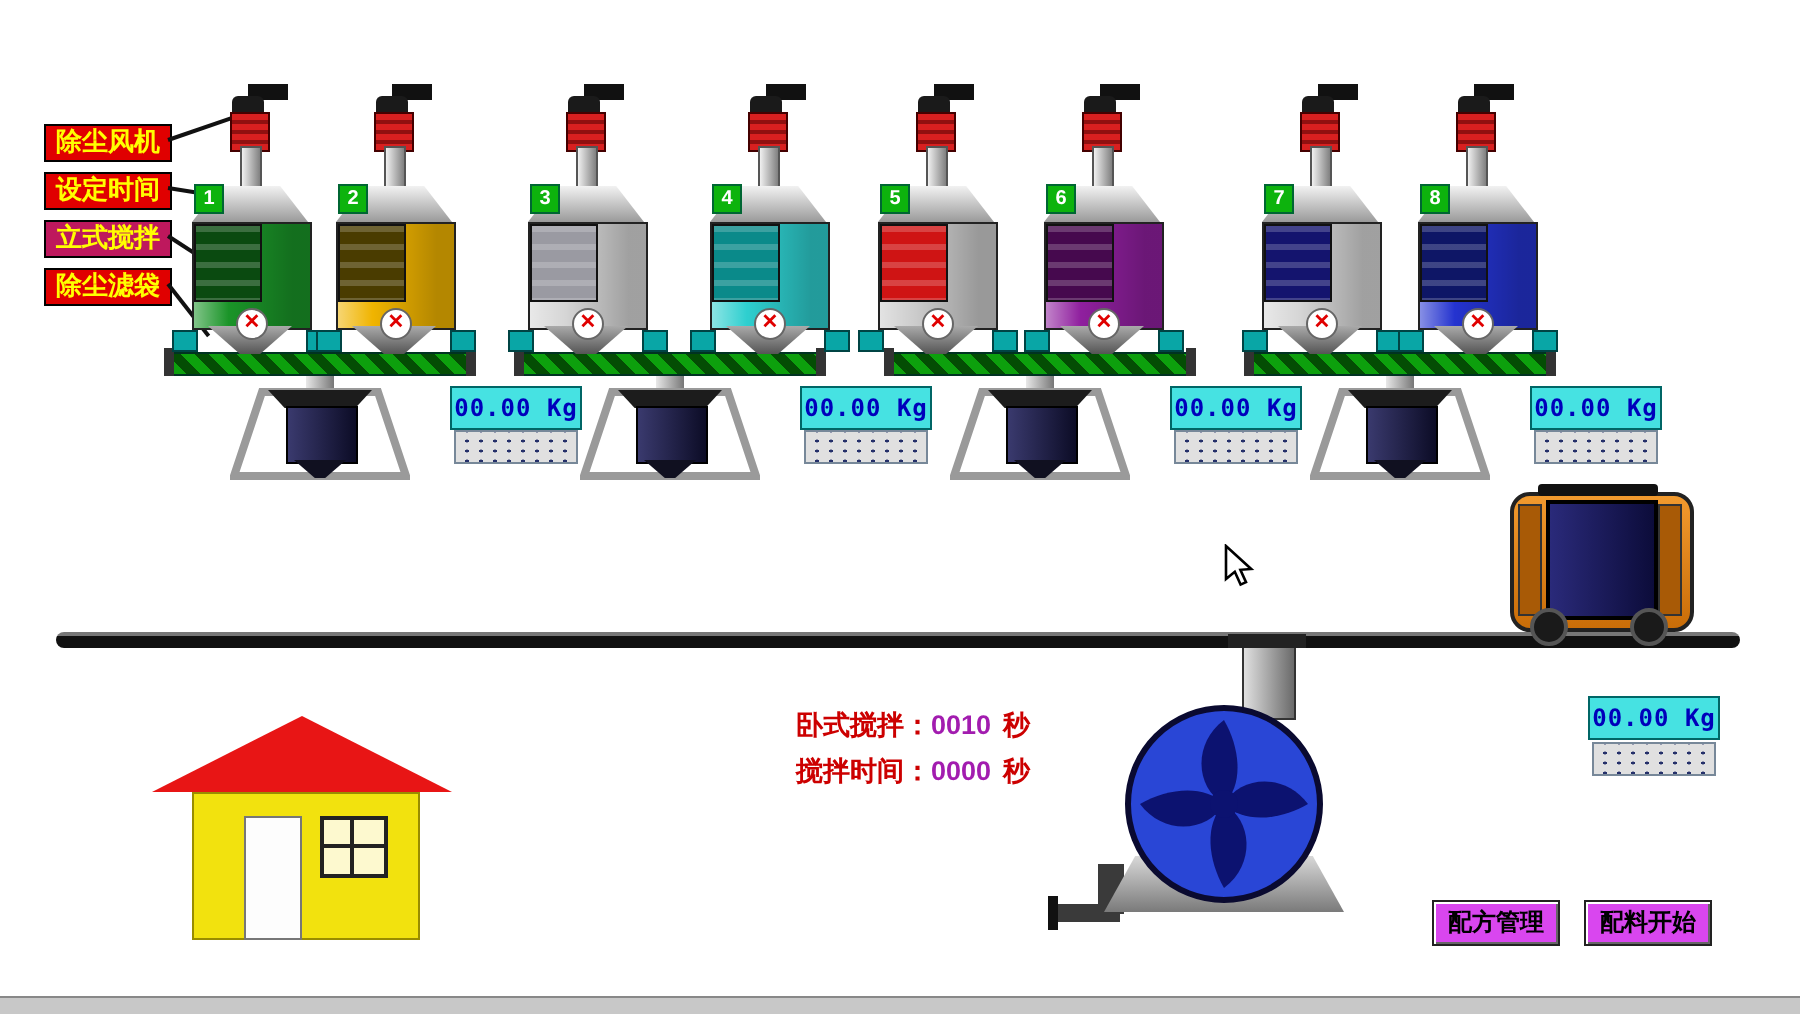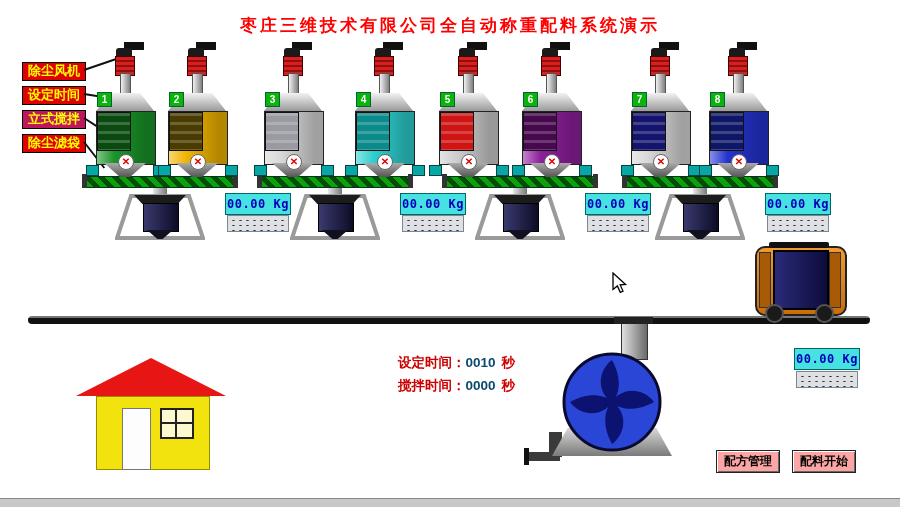--- a/index.html
+++ b/index.html
@@ -88,36 +88,35 @@
   .pipe-v{left:549px;top:432px;width:13px;height:25px;background:#3a3a3a;}
   .pipe-h{left:528px;top:452px;width:32px;height:9px;background:#3a3a3a;}
   .pipe-flange{left:524px;top:448px;width:5px;height:17px;background:#111;}
   .mixer-base{left:552px;top:428px;width:120px;height:28px;background:linear-gradient(180deg,#d8d8d8,#7a7a7a);
               clip-path:polygon(13% 0,87% 0,100% 100%,0 100%);}
   .impeller{left:560px;top:350px;}
 
   
   .timers{left:398px;top:354px;width:220px;font-size:13.5px;font-weight:bold;}
   .tline{height:23px;}
-  .tlabel{color:#cc0000;} .tvalue{color:#0c4a6e;} .tunit{color:#cc0000;margin-left:6px;}
-
-  
-  .hmi-btn{position:absolute;top:450px;width:62px;height:21px;background:#fca5a5;border:1px solid #222;
+  .tlabel{color:#cc0000;} .tvalue{color:#a21caf;} .tunit{color:#cc0000;margin-left:6px;}
+
+  
+  .hmi-btn{position:absolute;top:450px;width:62px;height:21px;background:#d946ef;border:1px solid #222;
            box-shadow:inset 1px 1px 0 #fff,inset -1px -1px 0 #666;
            font-size:12px;font-weight:bold;text-align:center;line-height:20px;color:#000;cursor:pointer;}
 
   .statusbar{left:0;top:498px;width:900px;height:9px;background:#c8c8c8;border-top:1px solid #888;}
   .cursor{position:absolute;}
 </style>
 </head>
 <body>
 
 <div class="screen">
 
-  <div class="title">枣庄三维技术有限公司全自动称重配料系统演示</div>
 
   <div class="llabel" style="top: 62px; background-color: rgb(224, 0, 0);">除尘风机</div>
   <div class="llabel" style="top: 86px; background-color: rgb(224, 0, 0);">设定时间</div>
   <div class="llabel" style="top: 110px; background-color: #be185d;">立式搅拌</div>
   <div class="llabel" style="top: 134px; background-color: rgb(224, 0, 0);">除尘滤袋</div>
   <div class="lline" style="left:84px;top:69px;width:34px;transform:rotate(-19deg)"></div>
   <div class="lline" style="left:84px;top:93px;width:35px;transform:rotate(9deg)"></div>
   <div class="lline" style="left:84px;top:117px;width:26px;transform:rotate(33deg)"></div>
   <div class="lline" style="left:84px;top:141px;width:33px;transform:rotate(52deg)"></div>
 
@@ -334,21 +333,21 @@
       <path d="M52 52 C38 44 36 22 52 10 C60 24 62 42 52 52 Z"></path>
       <path d="M52 52 C38 44 36 22 52 10 C60 24 62 42 52 52 Z" transform="rotate(90 52 52)"></path>
       <path d="M52 52 C38 44 36 22 52 10 C60 24 62 42 52 52 Z" transform="rotate(180 52 52)"></path>
       <path d="M52 52 C38 44 36 22 52 10 C60 24 62 42 52 52 Z" transform="rotate(270 52 52)"></path>
     </g>
     <circle cx="52" cy="52" r="7" fill="#0c1270"></circle>
   </svg>
 
   <div class="abs timers">
     <div class="tline">
-      <span class="tlabel">设定时间：</span><span class="tvalue">0010</span><span class="tunit">秒</span>
+      <span class="tlabel">卧式搅拌：</span><span class="tvalue">0010</span><span class="tunit">秒</span>
     </div>
     <div class="tline">
       <span class="tlabel">搅拌时间：</span><span class="tvalue">0000</span><span class="tunit">秒</span>
     </div>
   </div>
 
   <div class="lcd" style="left: 794px; top: 348px; background-color: rgb(70, 226, 226);">00.00 Kg</div>
   <div class="keypad" style="left:796px;top:371px;"></div>
 
   <div class="hmi-btn" style="left:716px">配方管理</div>

